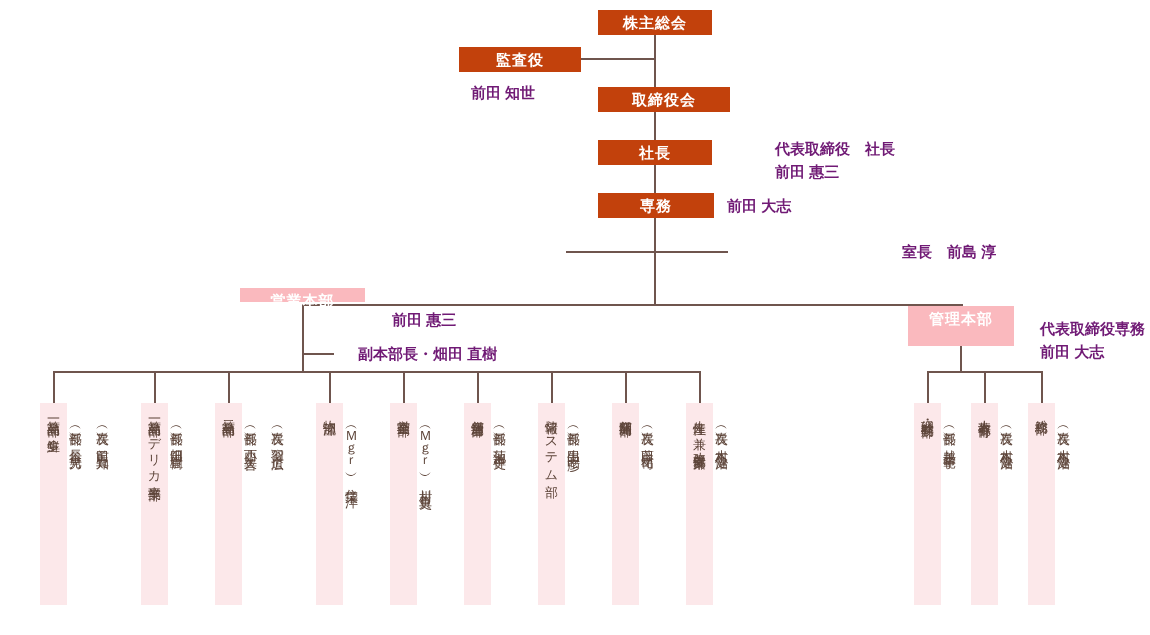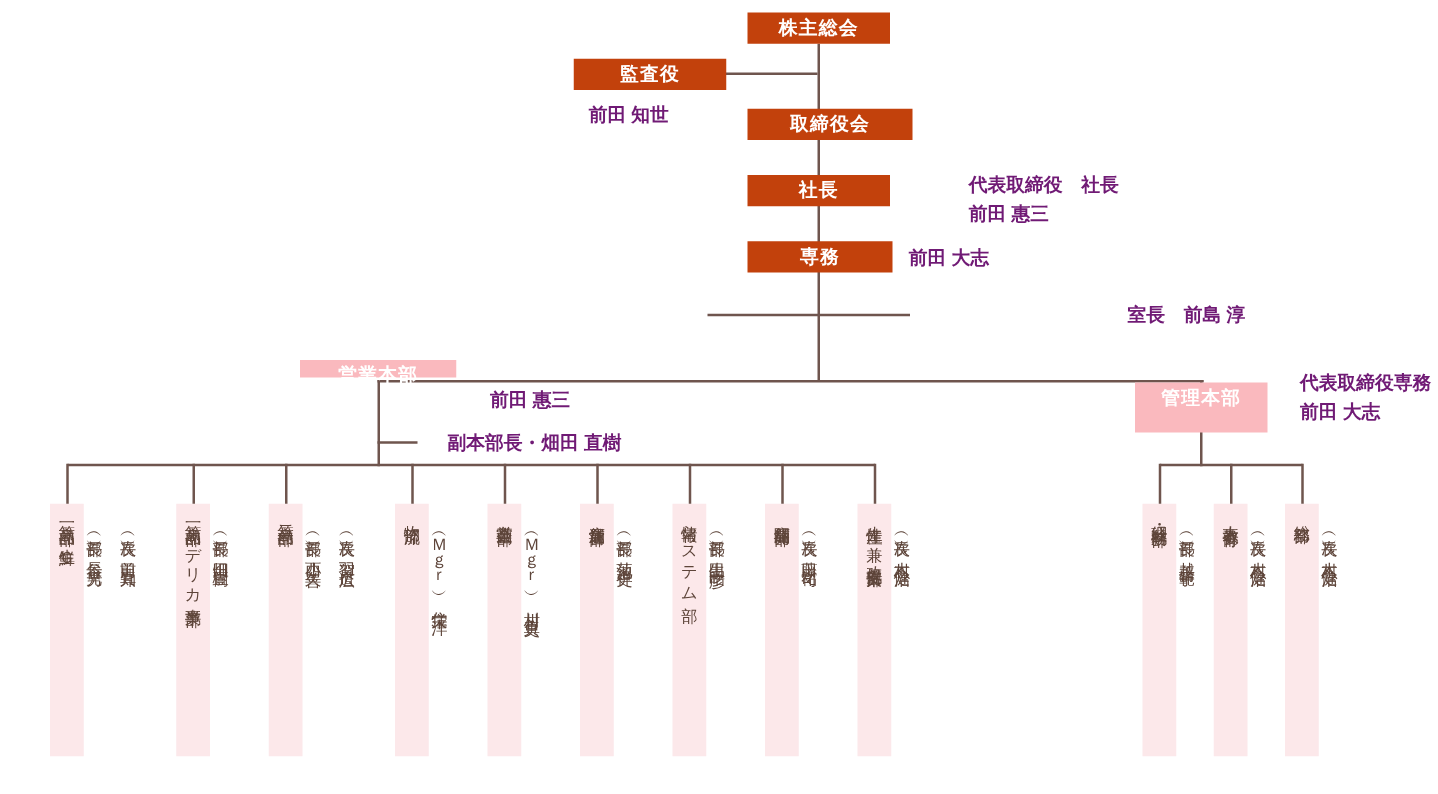--- a/index.html
+++ b/index.html
@@ -59,21 +59,21 @@
   <div class="note ln" style="left:727px;top:197px;">前田 大志</div>
 
 
   <div class="note ln" style="left:902px;top:243px;">室長　前島 淳</div>
 
   <div class="box box-light" style="left:240px;top:288px;width:125px;height:14px;line-height:26px;">営業本部</div>
   <div class="note ln" style="left:392px;top:311px;">前田 惠三</div>
   <div class="note ln" style="left:358px;top:345px;">副本部長・畑田 直樹</div>
 
   <div class="box box-light" style="left:908px;top:306px;width:106px;height:40px;line-height:26px;">管理本部</div>
-  <div class="note" style="left:1040px;top:295px;">
+  <div class="note" style="left:1040px;top:317px;">
     <div class="ln">代表取締役専務</div>
     <div class="ln">前田 大志</div>
   </div>
 
   <div id="sales-depts" class="division">
       <div class="dept-group">
         <div class="dept-strip vtext">第一商品部　生鮮Ｇ</div>
         <div class="staff-col vtext">（部長）　長谷 光男</div>
         <div class="staff-col vtext">（次長）　前田 真知</div>
       </div>

